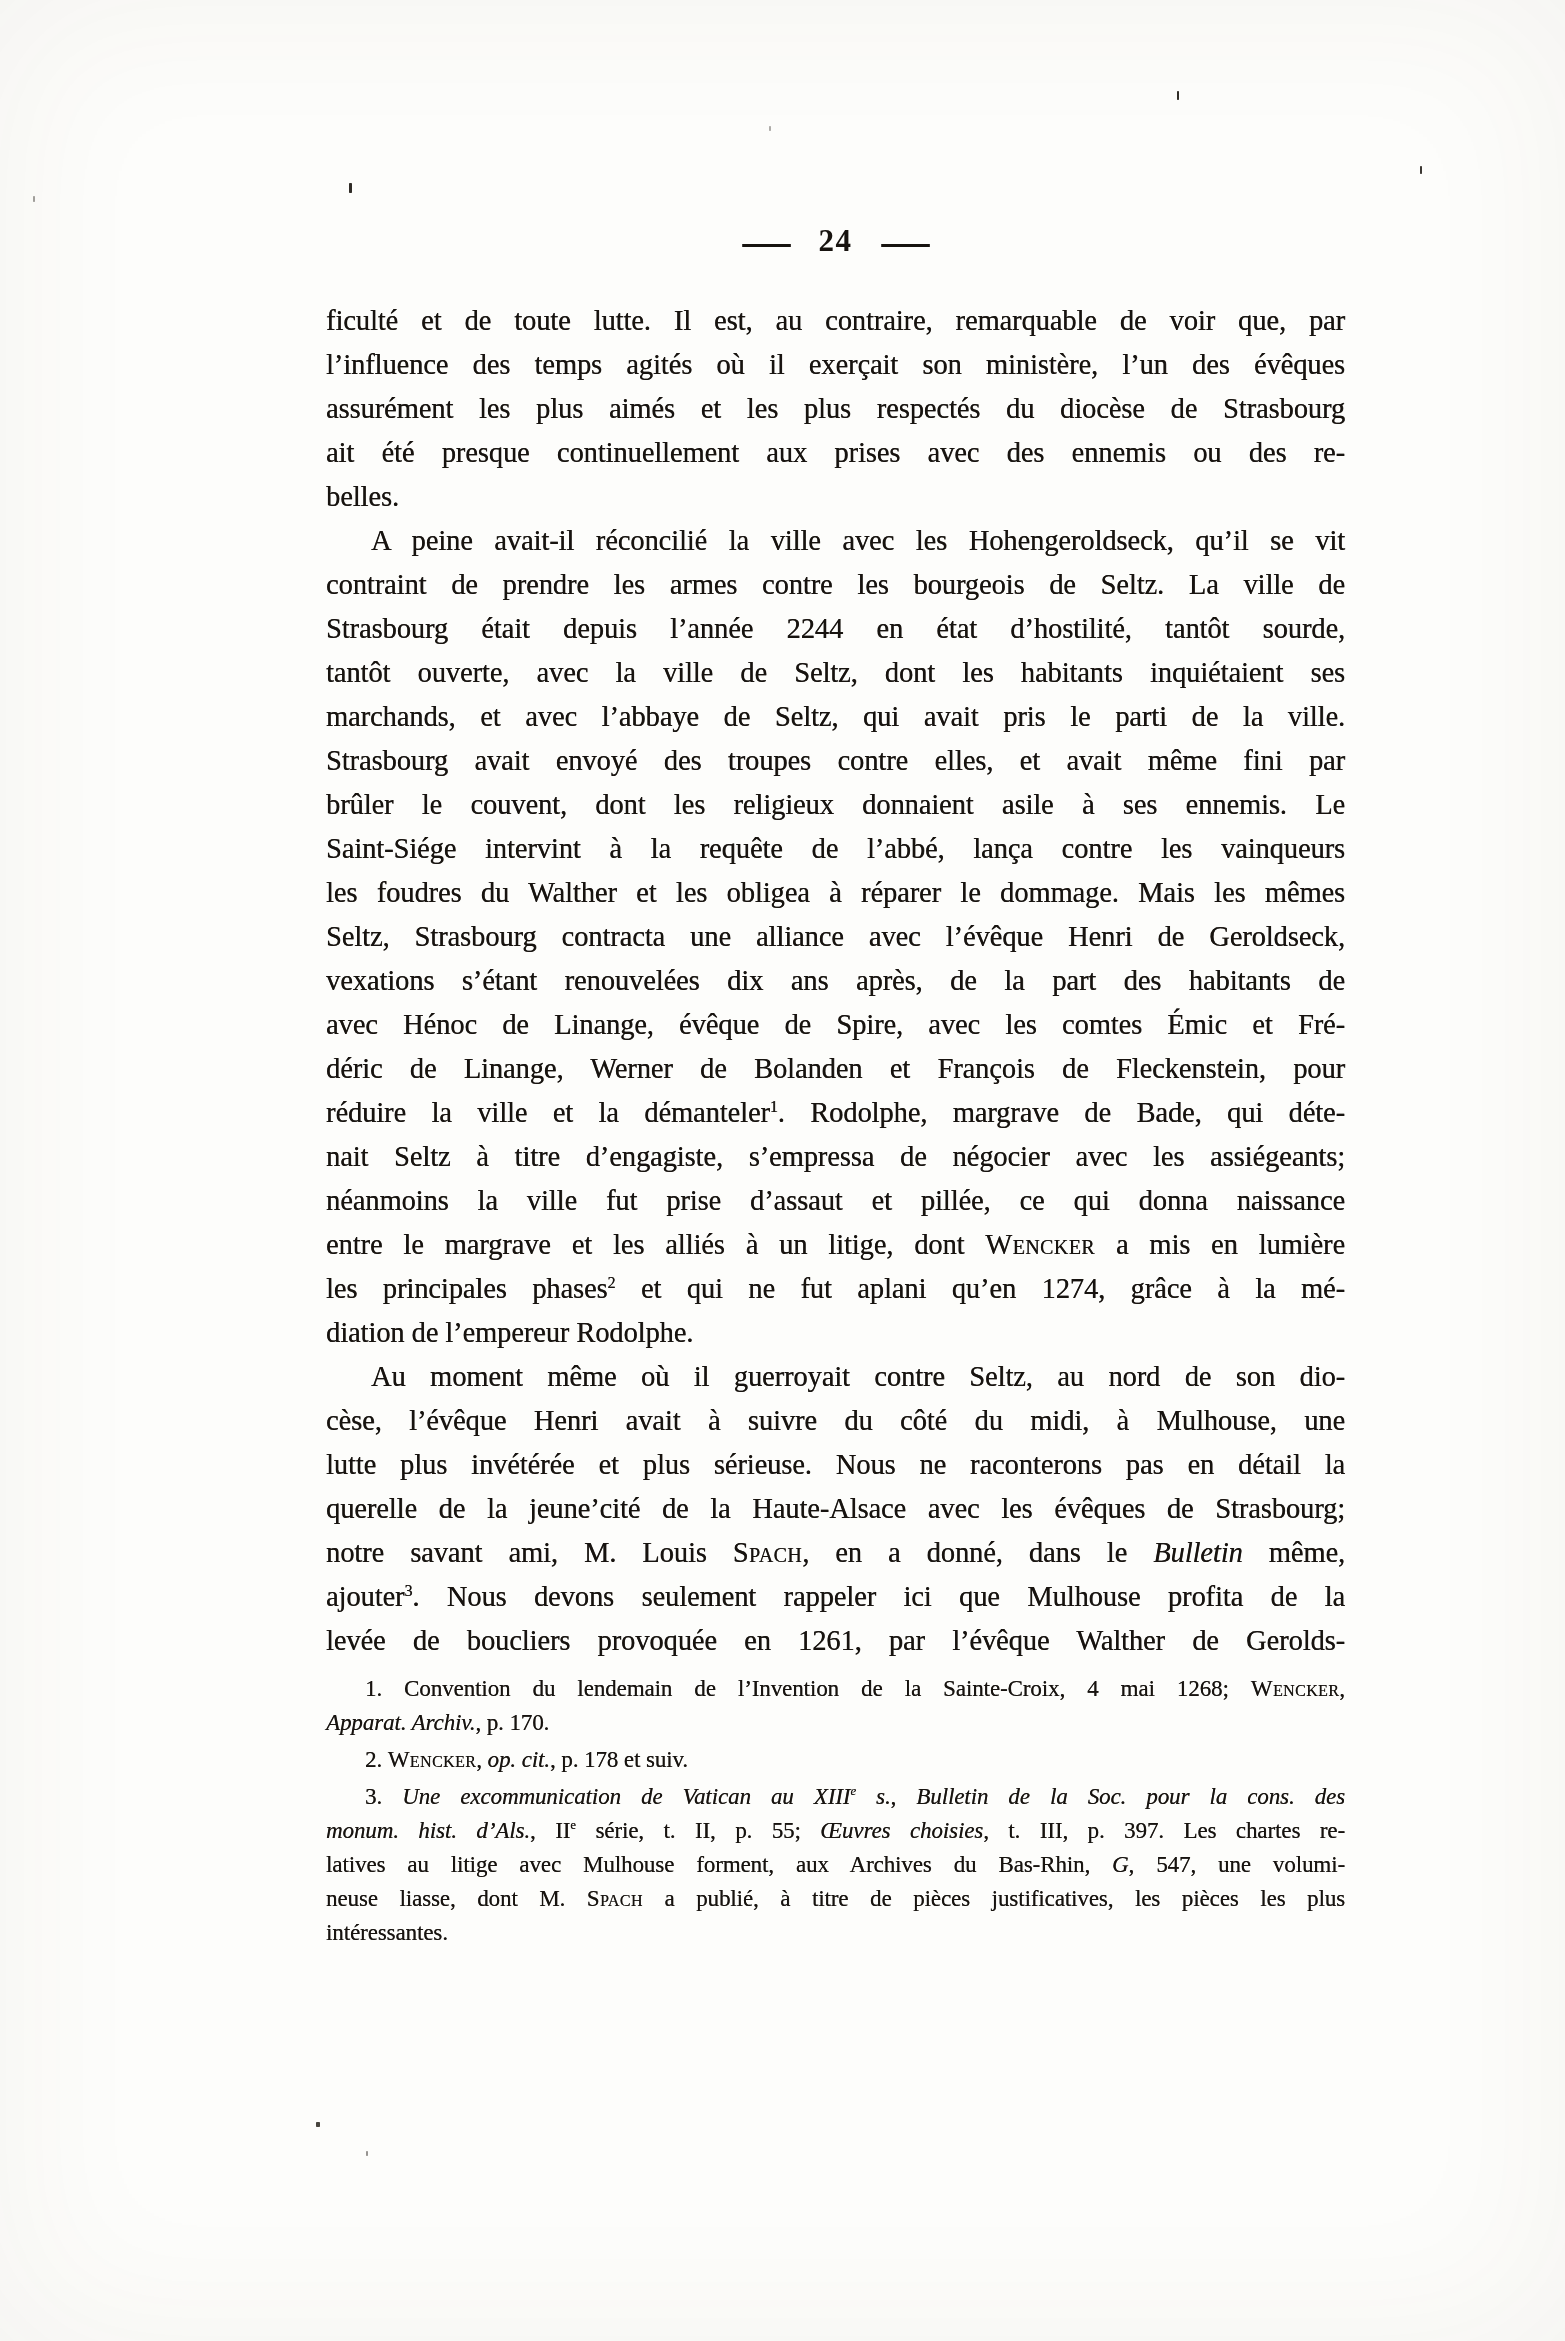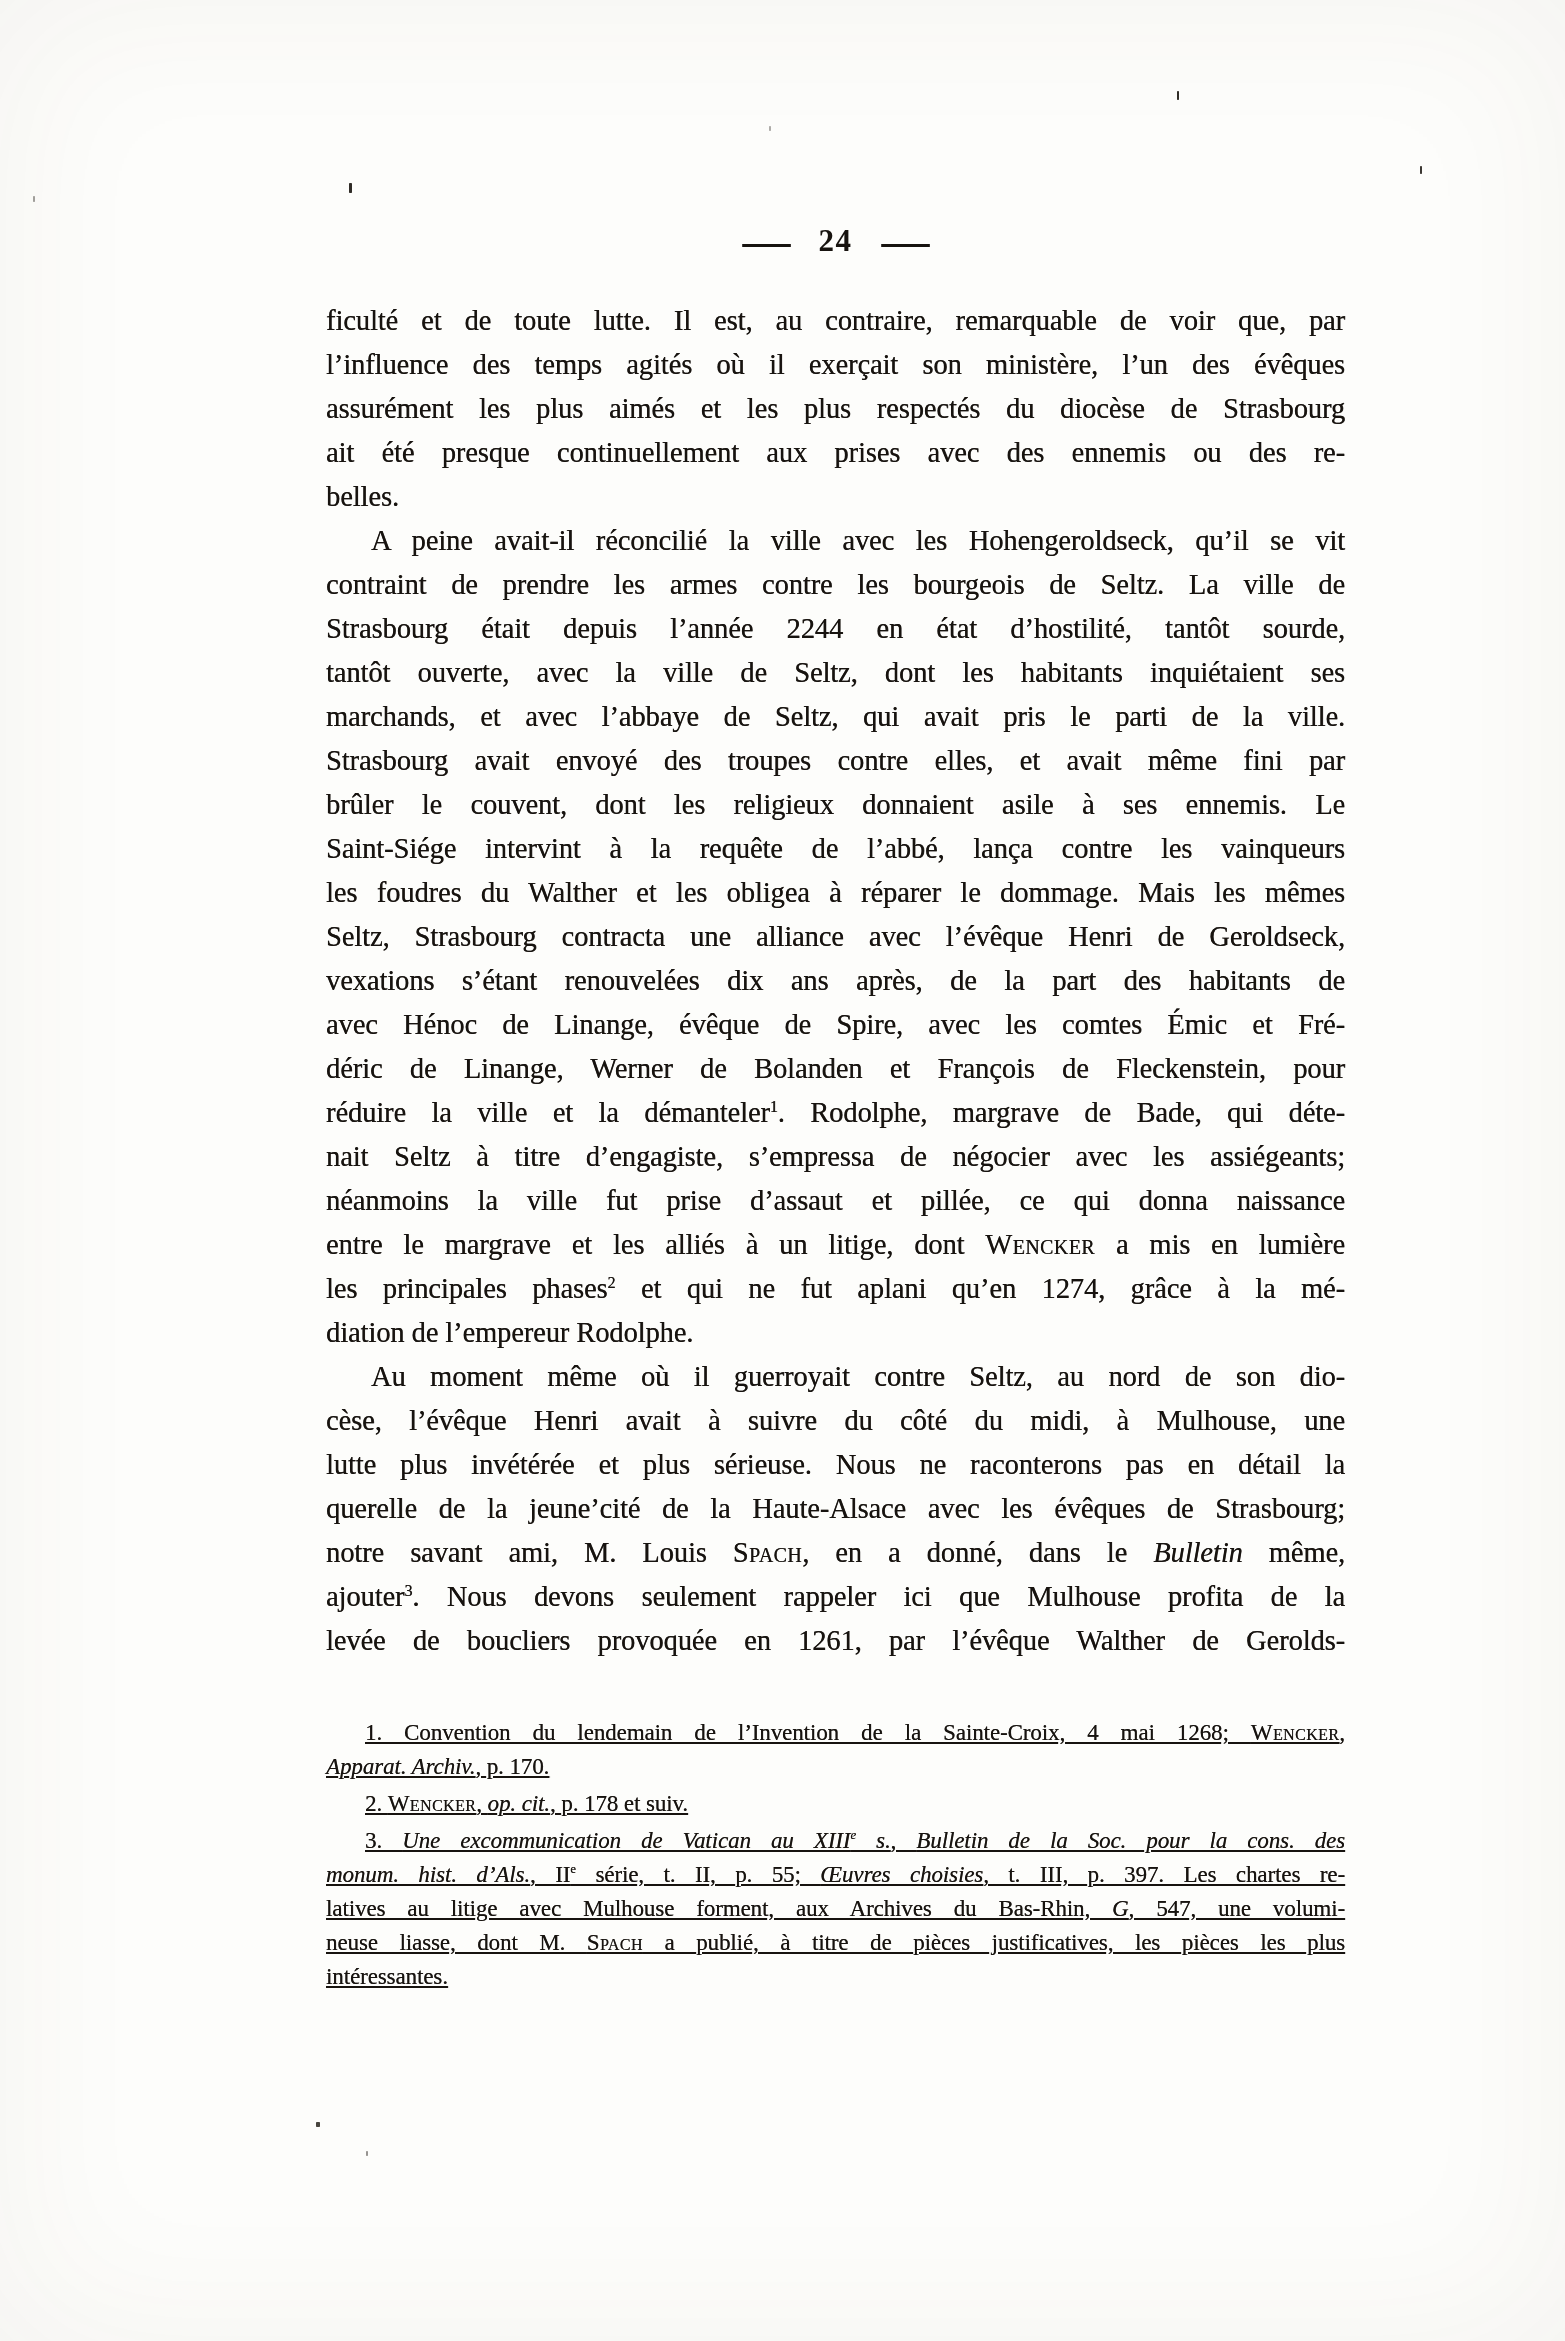--- a/index.html
+++ b/index.html
@@ -30,24 +30,23 @@
     letter-spacing:1.5px;
   }
   
   .textblock{
     position:absolute;top:279px;left:326px;width:1019px;
     font-size:28.5px;line-height:44px;letter-spacing:-0.1px;
     text-shadow:0.3px 0 0 rgba(23,19,15,0.85);
     margin-top:20px;
   }
   .footnotes{
-    position:absolute;top:1716px;left:326px;width:1019px;
+    position:absolute;top:1672px;left:326px;width:1019px;
     font-size:23px;line-height:34px;letter-spacing:-0.1px;
     text-shadow:0.2px 0 0 rgba(23,19,15,0.8);
-    text-decoration:underline;
   }
   .para,.fn{margin:0;padding:0;}
   .fn{margin-bottom:3px;}
   .line{
     text-align:justify;
     text-align-last:justify;
   }
   .line.short{text-align-last:left;}
   .indent .line:first-child{text-indent:45px;}
   .footnotes .indent .line:first-child{text-indent:39px;}

